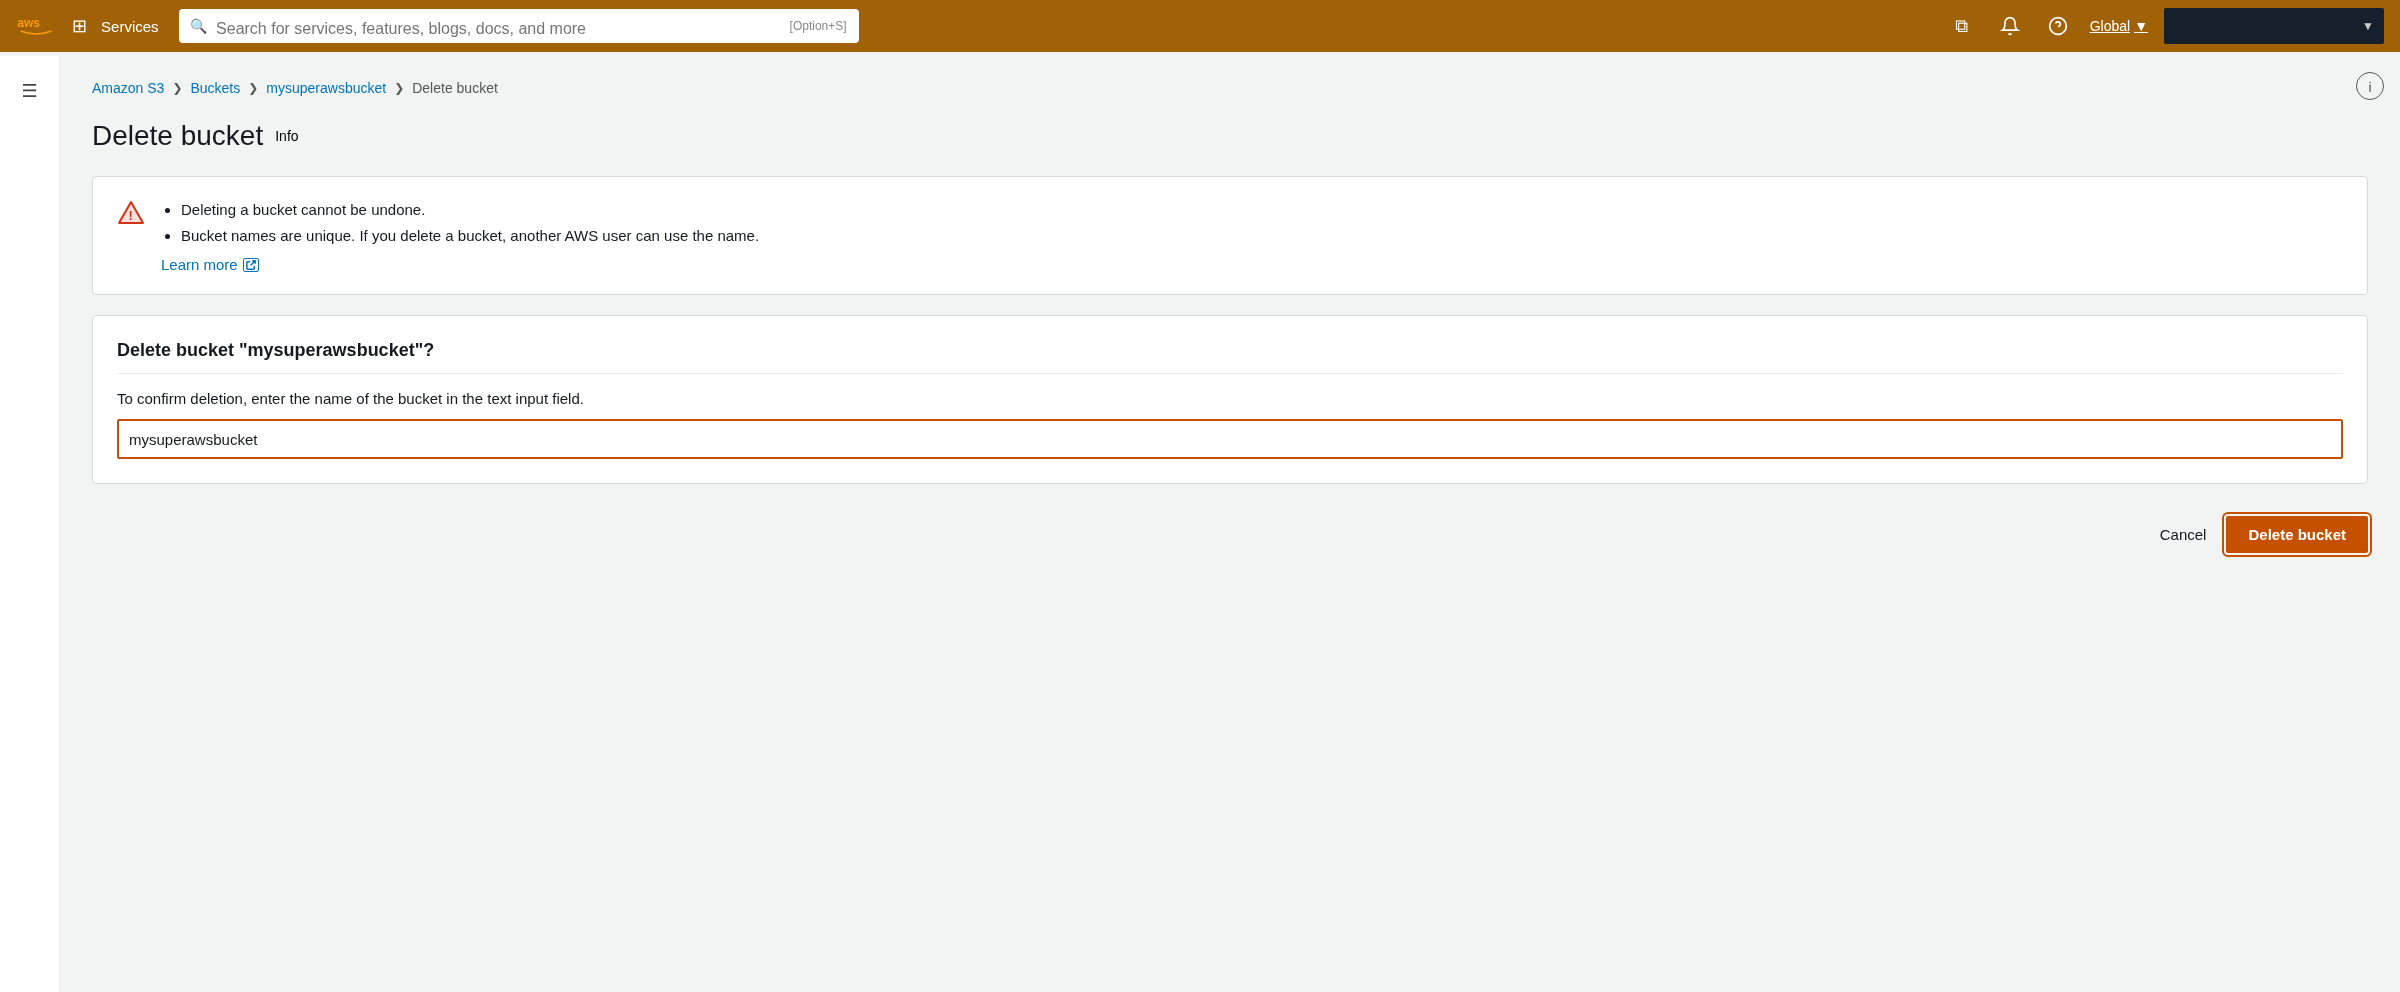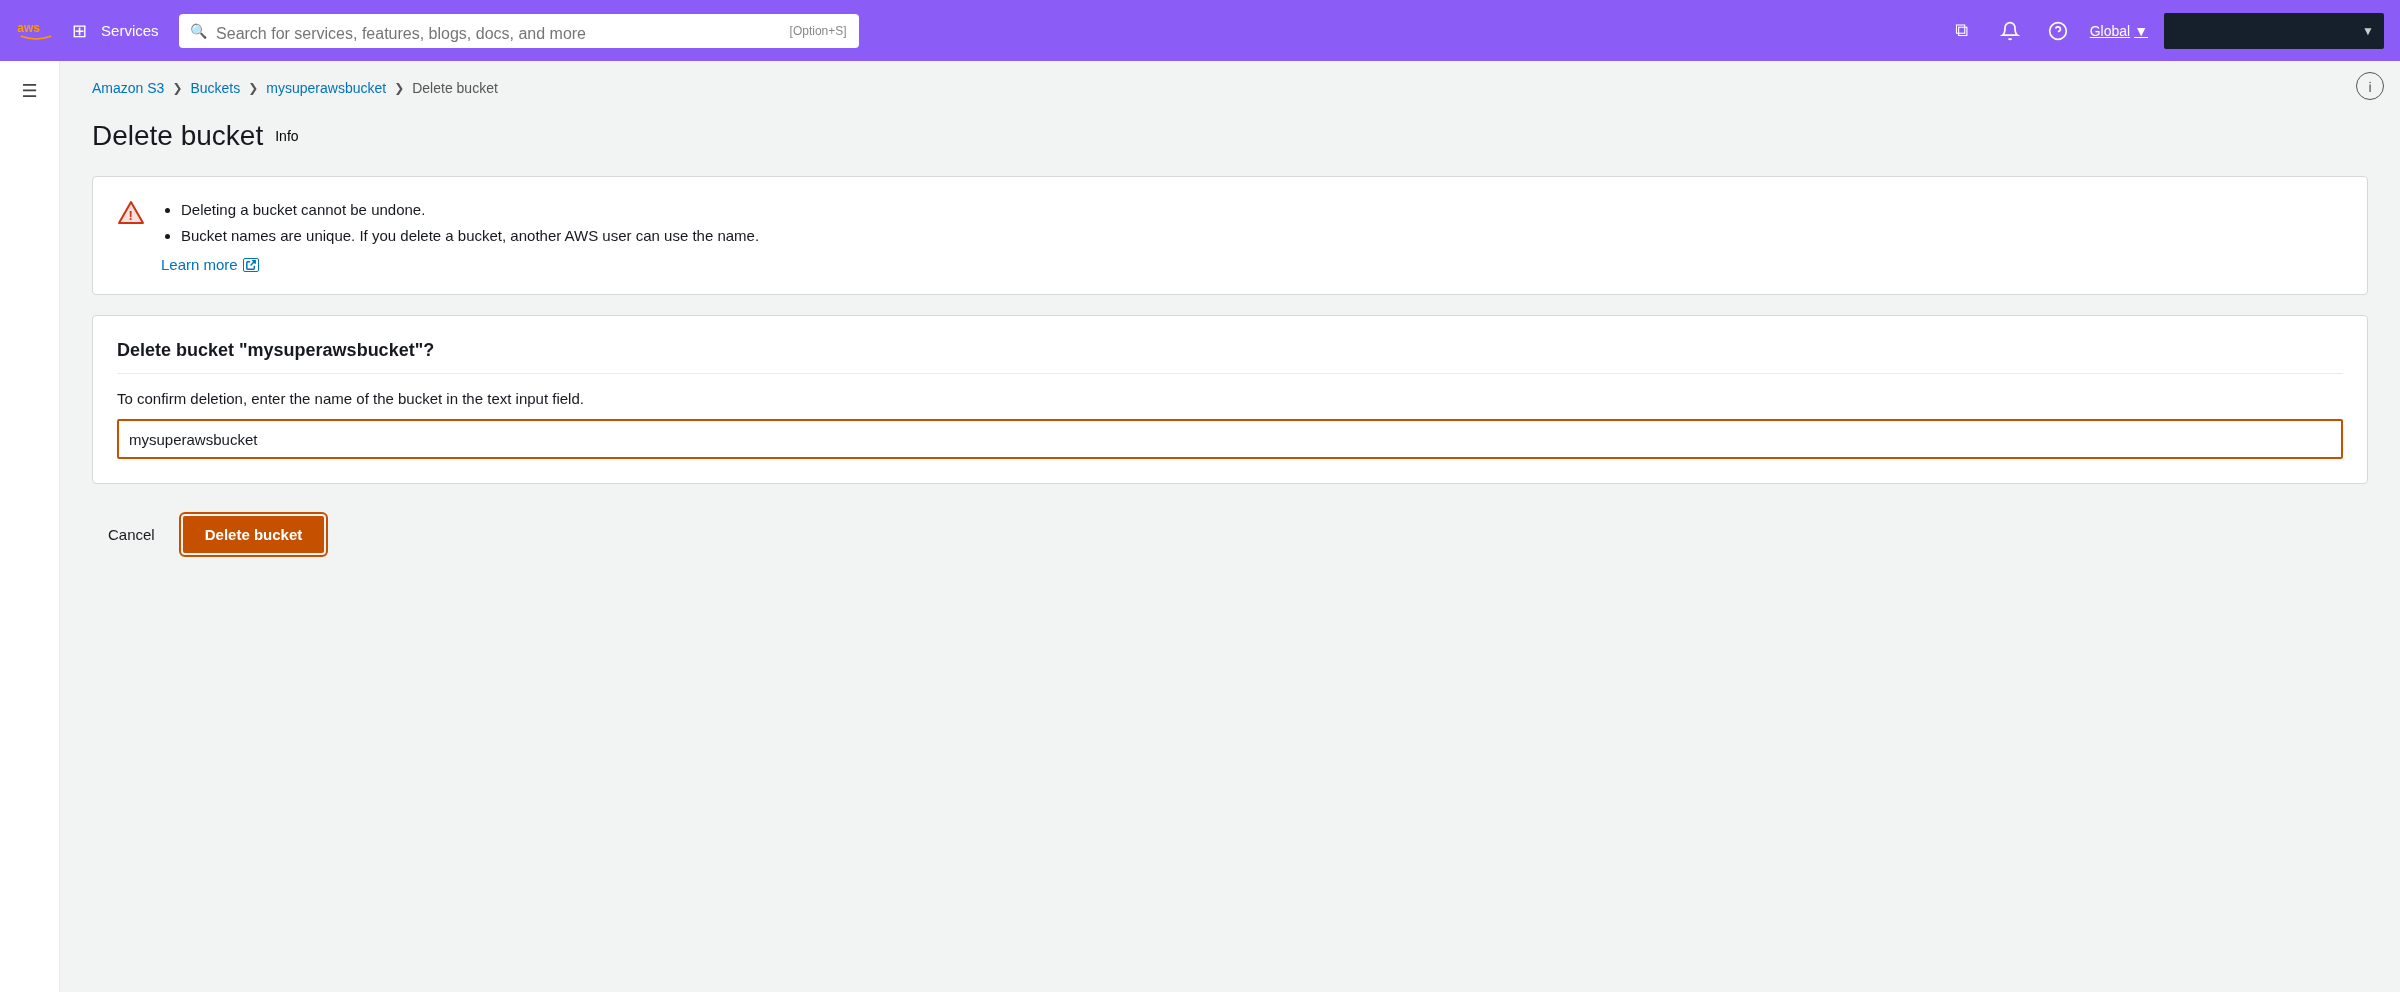--- a/index.html
+++ b/index.html
@@ -1,21 +1,21 @@
 <!DOCTYPE html>
 <html><head>
   <meta charset="utf-8">
   <style>
     * { box-sizing: border-box; margin: 0; padding: 0; }
     body { font-family: "Amazon Ember", Arial, sans-serif; background: #f2f3f3; min-height: 992px; }
 
     
     .top-nav {
-      background: #8b5cf6;
-      height: 61px;
+      background: #a16207;
+      height: 52px;
       display: flex;
       align-items: center;
       padding: 0 16px;
       gap: 12px;
       position: fixed;
       top: 0; left: 0; right: 0;
       z-index: 100;
     }
     .aws-logo {
       display: flex;
@@ -260,21 +260,22 @@
       font-size: 15px;
       color: #16191f;
       outline: none;
       background: #fff;
     }
 
     
     .footer-buttons {
       display: flex;
       align-items: center;
-      gap: 12px;
+      justify-content: flex-end;
+      gap: 4px;
       padding-top: 8px;
     }
     .btn-cancel {
       background: transparent;
       border: none;
       font-size: 15px;
       color: #16191f;
       cursor: pointer;
       padding: 8px 16px;
     }

